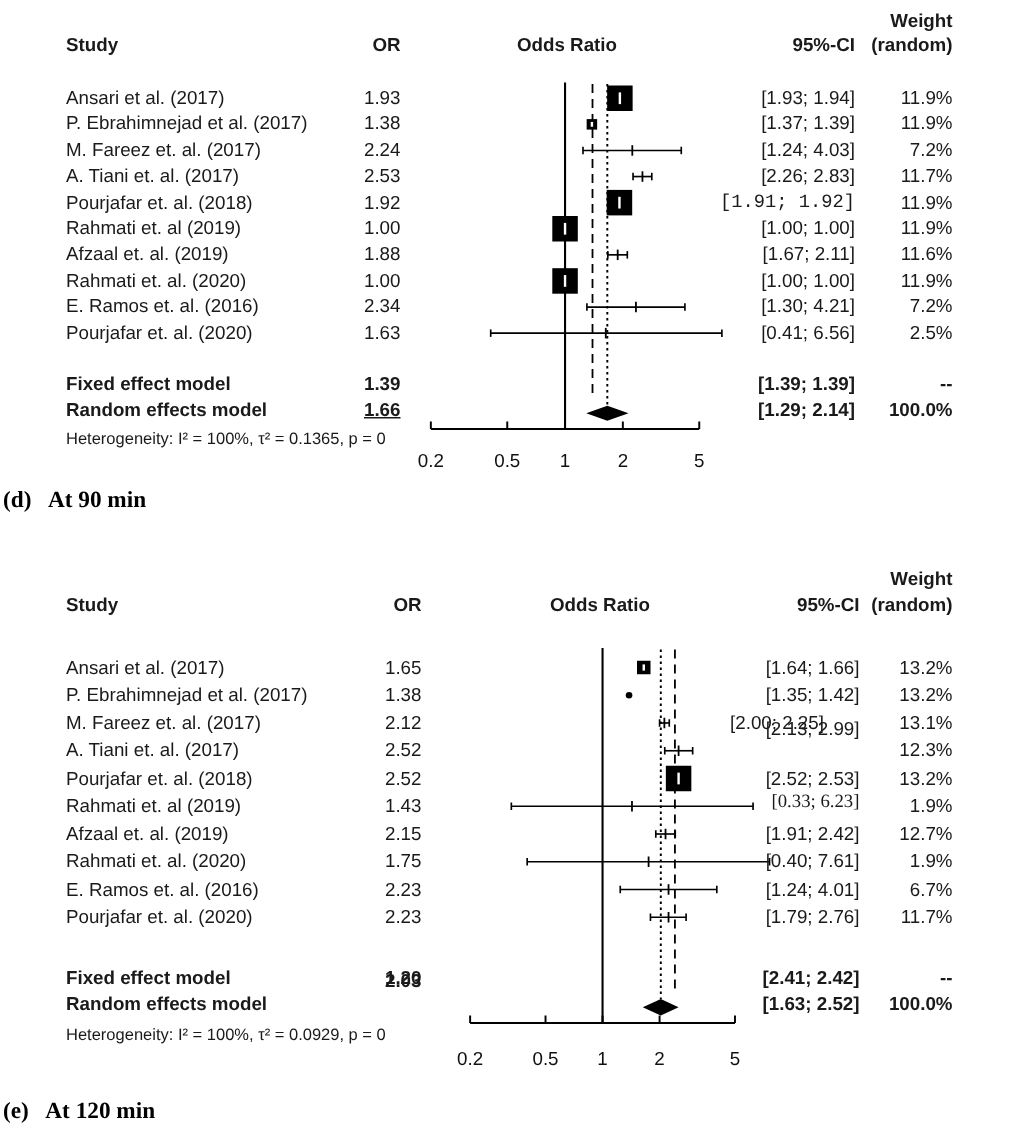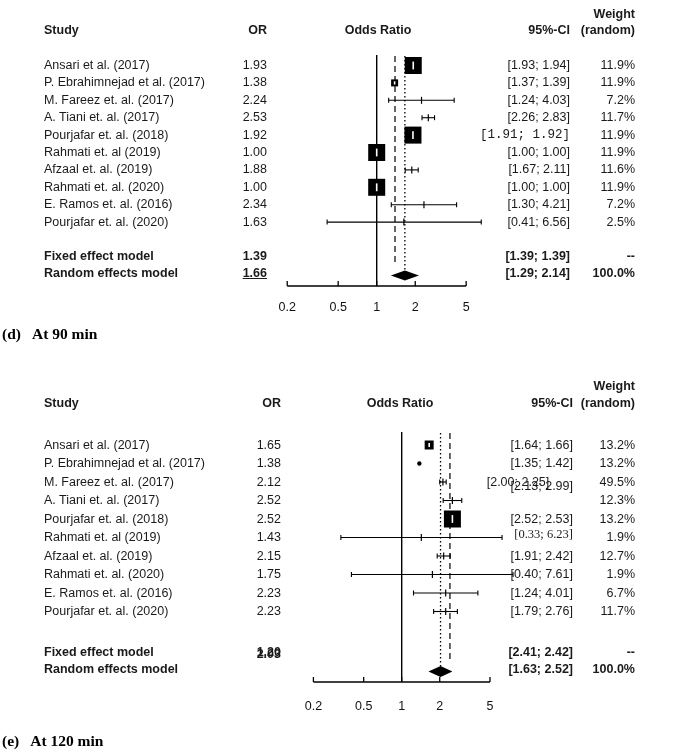--- a/index.html
+++ b/index.html
@@ -153,20 +153,21 @@
   <div class="txt bold" id="d-fix-l">Fixed effect model</div>
   <div class="txt bold ra" id="d-fix-or">1.39</div>
   <div class="txt bold ra" id="d-fix-ci">[1.39; 1.39]</div>
   <div class="txt bold ra" id="d-fix-w">--</div>
 
   <div class="txt bold" id="d-rnd-l">Random effects model</div>
   <div class="txt bold ra" id="d-rnd-or">1.66</div>
   <div class="txt bold ra" id="d-rnd-ci">[1.29; 2.14]</div>
   <div class="txt bold ra" id="d-rnd-w">100.0%</div>
 
+  <div class="txt het" id="d-het">Heterogeneity: I² = 100%, τ² = 0.1365, p = 0</div>
 
   <div class="caption" id="cap-d">
     <span>(d)</span><span class="cap-t">At 90 min</span>
   </div>
 
   <div class="txt hdr" id="e-h-study">Study</div>
   <div class="txt hdr ra" id="e-h-or">OR</div>
   <div class="txt hdr ctr" id="e-h-title">Odds Ratio</div>
   <div class="txt hdr ra" id="e-h-ci">95%-CI</div>
   <div class="txt hdr ra" id="e-h-w1">Weight</div>
@@ -175,20 +176,21 @@
   <div class="txt bold" id="e-fix-l">Fixed effect model</div>
   <div class="txt bold ra" id="e-fix-or">1.20</div>
   <div class="txt bold ra" id="e-fix-ci">[2.41; 2.42]</div>
   <div class="txt bold ra" id="e-fix-w">--</div>
 
   <div class="txt bold" id="e-rnd-l">Random effects model</div>
   <div class="txt bold ra" id="e-rnd-or">2.03</div>
   <div class="txt bold ra" id="e-rnd-ci">[1.63; 2.52]</div>
   <div class="txt bold ra" id="e-rnd-w">100.0%</div>
 
+  <div class="txt het" id="e-het">Heterogeneity: I² = 100%, τ² = 0.0929, p = 0</div>
 
   <div class="caption" id="cap-e">
     <span>(e)</span><span class="cap-t">At 120 min</span>
   </div>
 <div class="txt" style="left: 44px; top: 59px;">Ansari et al. (2017)</div>
     <div class="txt ra" style="left: 227px; top: 59px; width: 40px;">1.93</div>
     <div class="txt ra" style="left: 460px; top: 59px; width: 110px;">[1.93; 1.94]</div>
     <div class="txt ra" style="left: 535px; top: 59px; width: 100px;">11.9%</div>
     <div class="txt" style="left: 44px; top: 76.4px;">P. Ebrahimnejad et al. (2017)</div>
     <div class="txt ra" style="left: 227px; top: 76.4px; width: 40px;">1.38</div>
@@ -230,21 +232,21 @@
     <div class="txt ra" style="left: 241px; top: 438.5px; width: 40px;">1.65</div>
     <div class="txt ra" style="left: 463px; top: 438.5px; width: 110px;">[1.64; 1.66]</div>
     <div class="txt ra" style="left: 535px; top: 438.5px; width: 100px;">13.2%</div>
     <div class="txt" style="left: 44px; top: 457px;">P. Ebrahimnejad et al. (2017)</div>
     <div class="txt ra" style="left: 241px; top: 457px; width: 40px;">1.38</div>
     <div class="txt ra" style="left: 463px; top: 457px; width: 110px;">[1.35; 1.42]</div>
     <div class="txt ra" style="left: 535px; top: 457px; width: 100px;">13.2%</div>
     <div class="txt" style="left: 44px; top: 475.5px;">M. Fareez et. al. (2017)</div>
     <div class="txt ra" style="left: 241px; top: 475.5px; width: 40px;">2.12</div>
     <div class="txt ra" style="left: 463px; top: 475.5px; width: 110px; text-align: center;">[2.00; 2.25]</div>
-    <div class="txt ra" style="left: 535px; top: 475.5px; width: 100px;">49.5%</div>
+    <div class="txt ra" style="left: 535px; top: 475.5px; width: 100px;">13.1%</div>
     <div class="txt" style="left: 44px; top: 494px;">A. Tiani et. al. (2017)</div>
     <div class="txt ra" style="left: 241px; top: 494px; width: 40px;">2.52</div>
     <div class="txt ra" style="left: 463px; top: 480px; width: 110px;">[2.13; 2.99]</div>
     <div class="txt ra" style="left: 535px; top: 494px; width: 100px;">12.3%</div>
     <div class="txt" style="left: 44px; top: 512.5px;">Pourjafar et. al. (2018)</div>
     <div class="txt ra" style="left: 241px; top: 512.5px; width: 40px;">2.52</div>
     <div class="txt ra" style="left: 463px; top: 512.5px; width: 110px;">[2.52; 2.53]</div>
     <div class="txt ra" style="left: 535px; top: 512.5px; width: 100px;">13.2%</div>
     <div class="txt" style="left: 44px; top: 531px;">Rahmati et. al (2019)</div>
     <div class="txt ra" style="left: 241px; top: 531px; width: 40px;">1.43</div>

